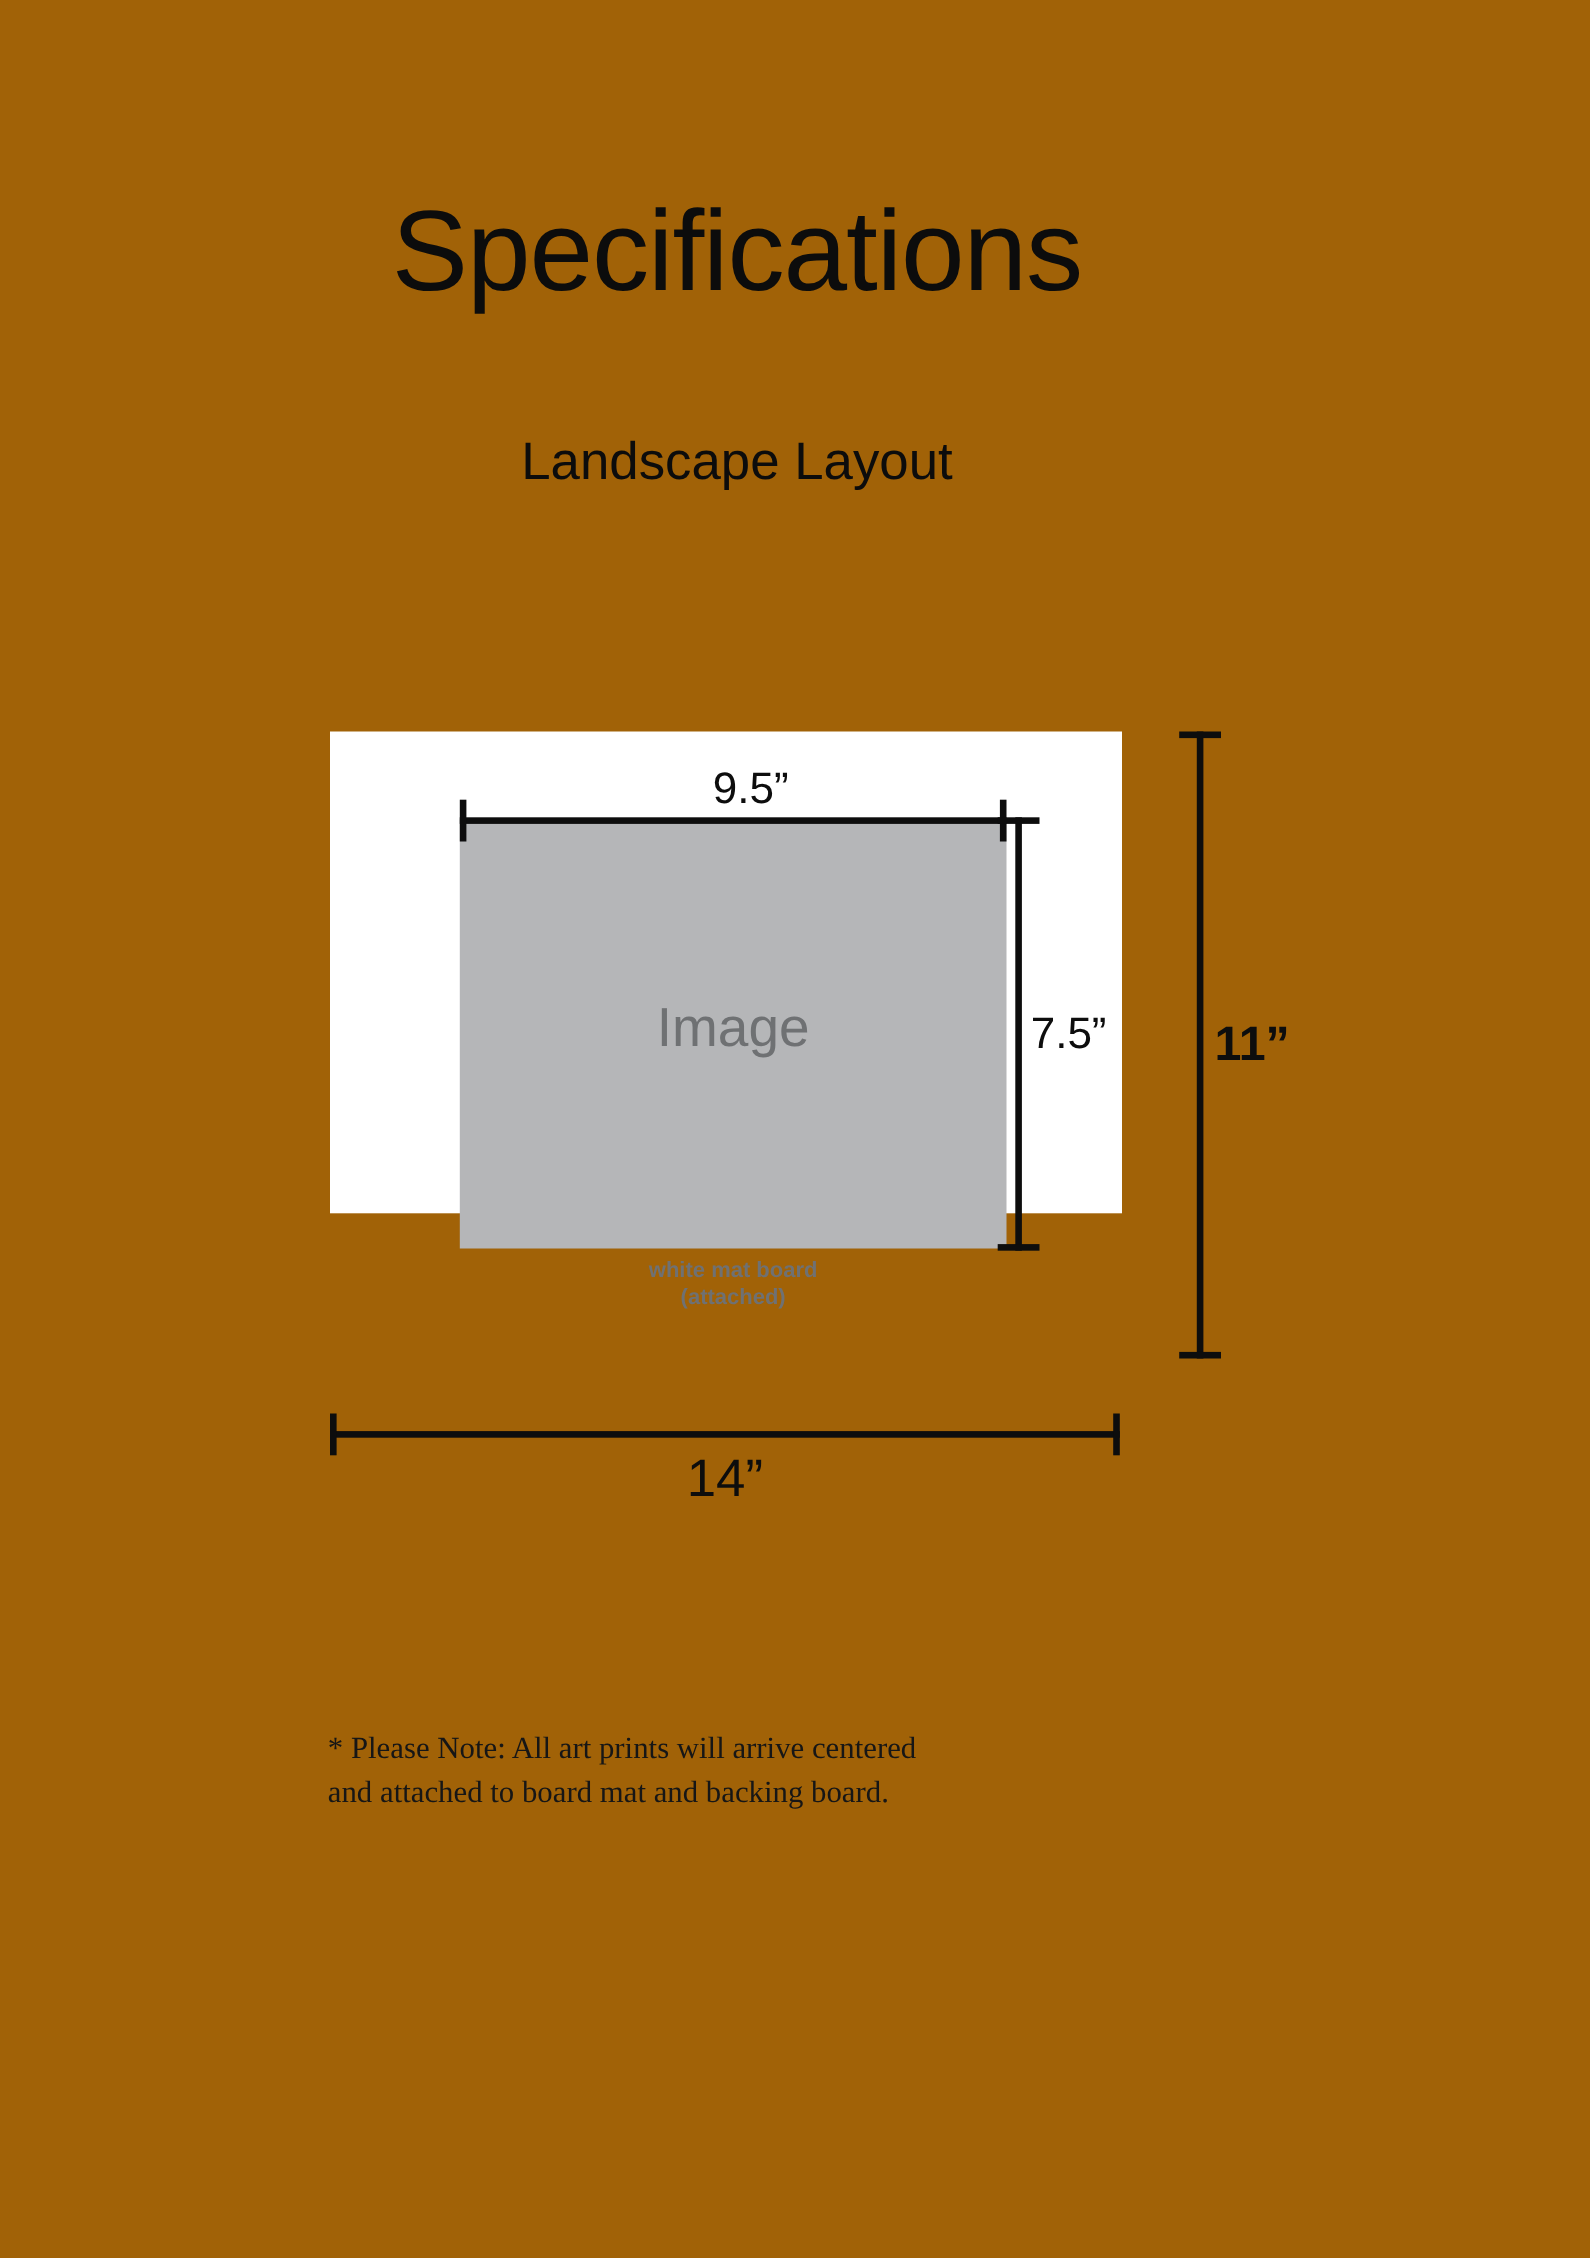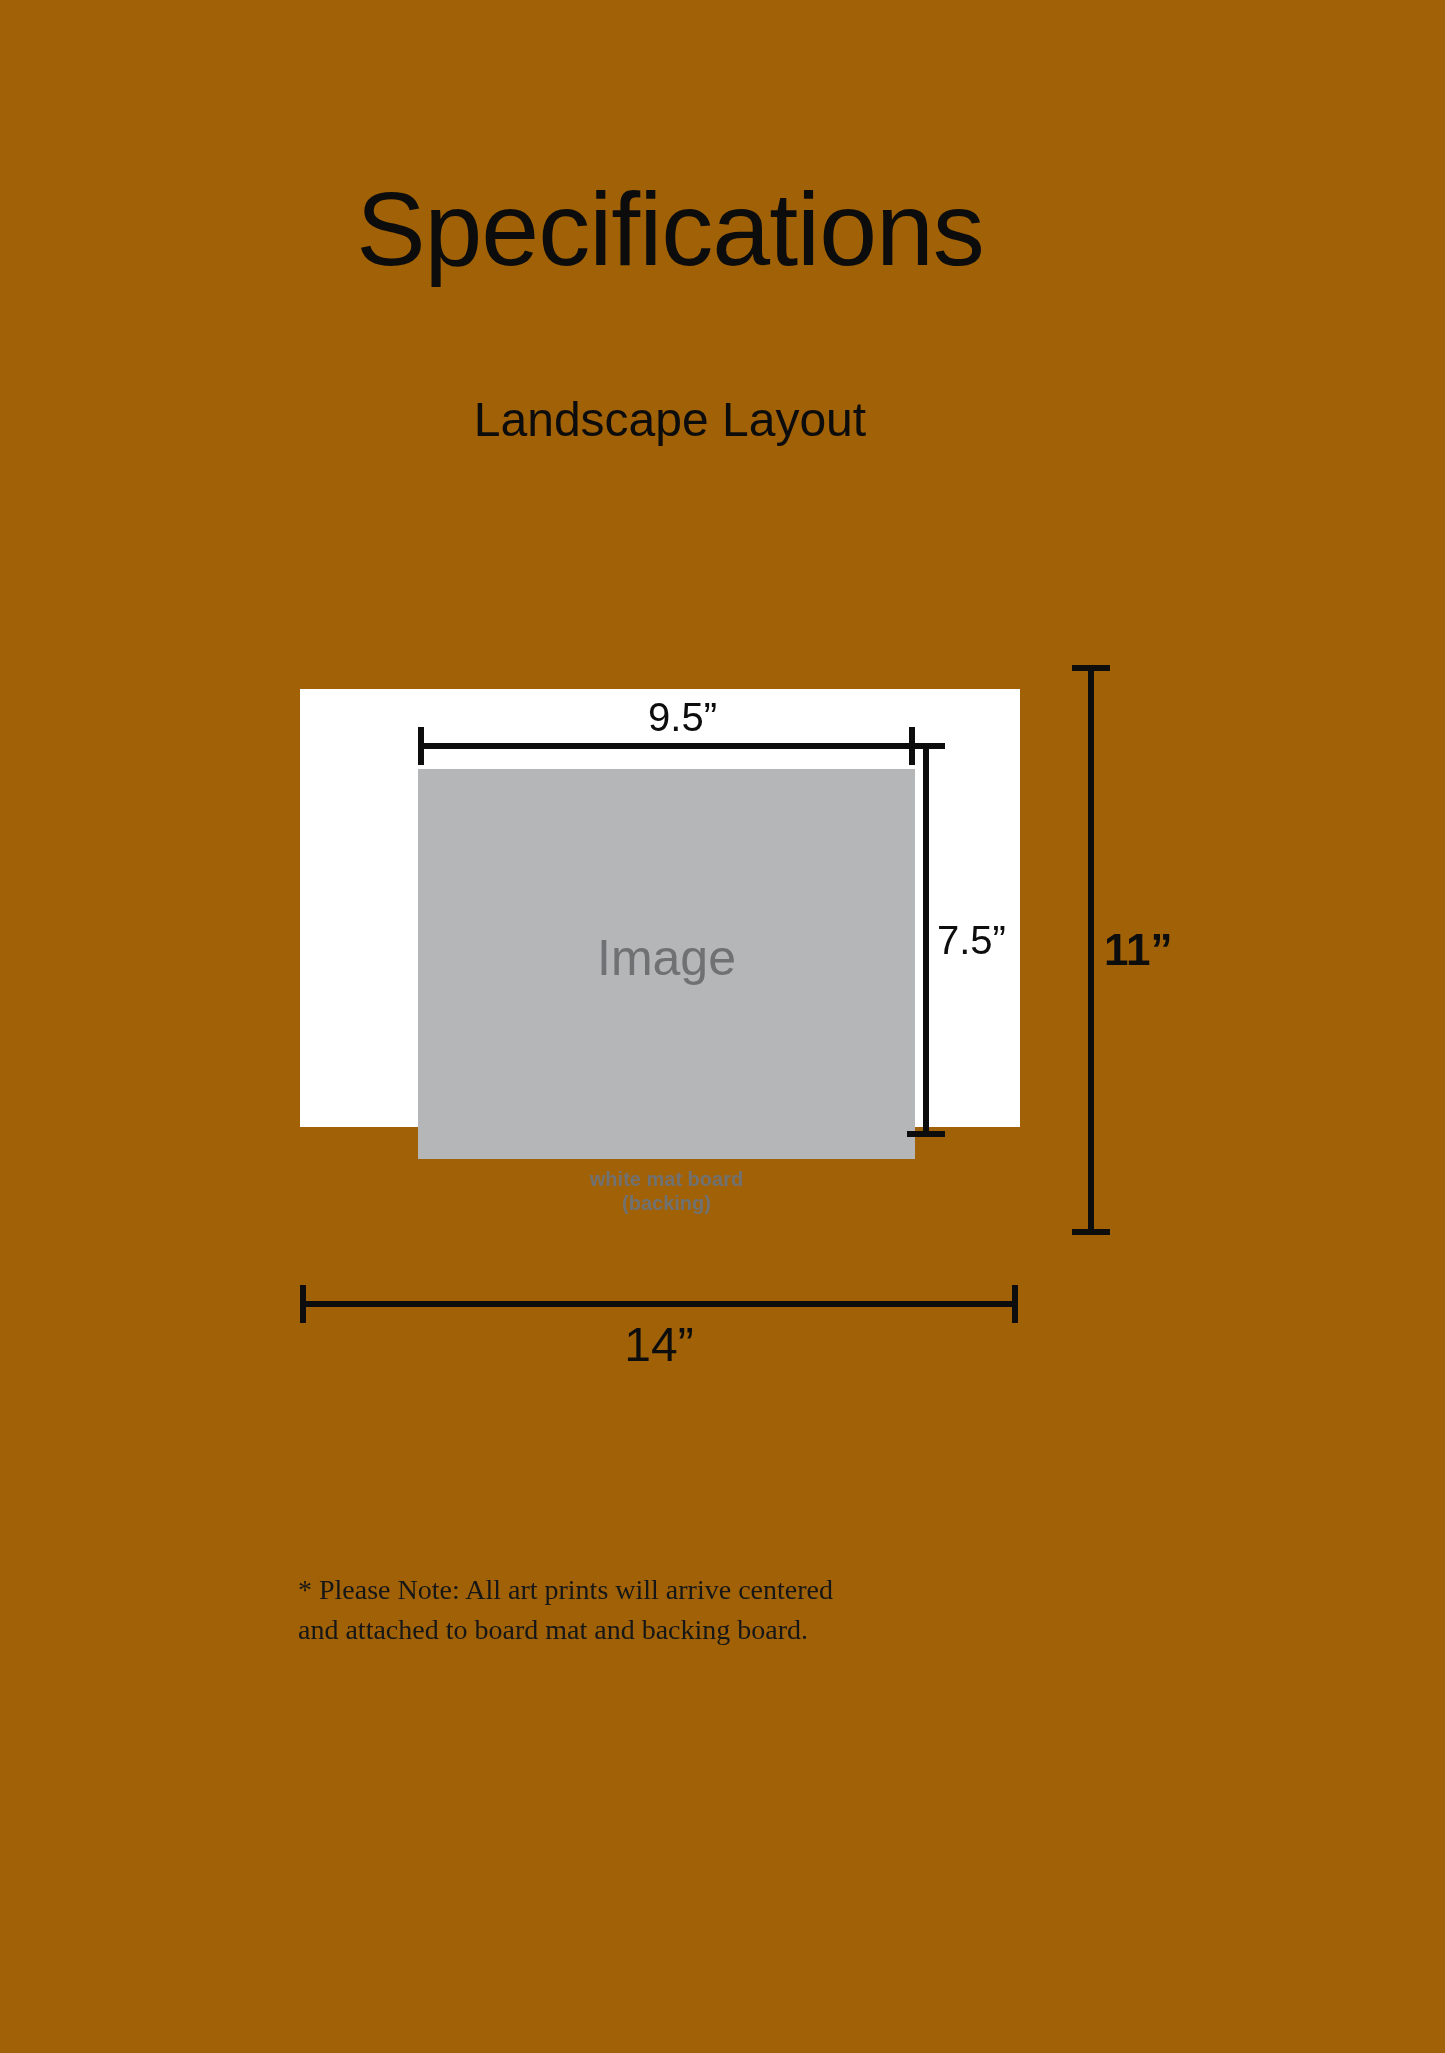--- a/index.html
+++ b/index.html
@@ -56,21 +56,20 @@
     height: 580px;
   }
 
   .mat {
     position: absolute;
     left: 0;
     top: 0;
     width: 720px;
     height: 438px;
     background: #ffffff;
-    margin-top: 24px;
   }
 
   .image-box {
     position: absolute;
     left: 118px;
     top: 80px;
     width: 497px;
     height: 390px;
     background: #b5b6b8;
   }
@@ -260,21 +259,21 @@
   <div class="subtitle">Landscape Layout</div>
 
   <div class="diagram">
 
     <div class="mat">
       <div class="image-box">
         <div class="image-label">Image</div>
       </div>
       <div class="mat-caption">
         <div>white mat board</div>
-        <div>(backing)</div>
+        <div>(attached)</div>
       </div>
     </div>
 
     <div class="dim-h-top">
       <div class="lbl">9.5”</div>
       <div class="line"></div>
       <div class="cap-l"></div>
       <div class="cap-r"></div>
     </div>
 

